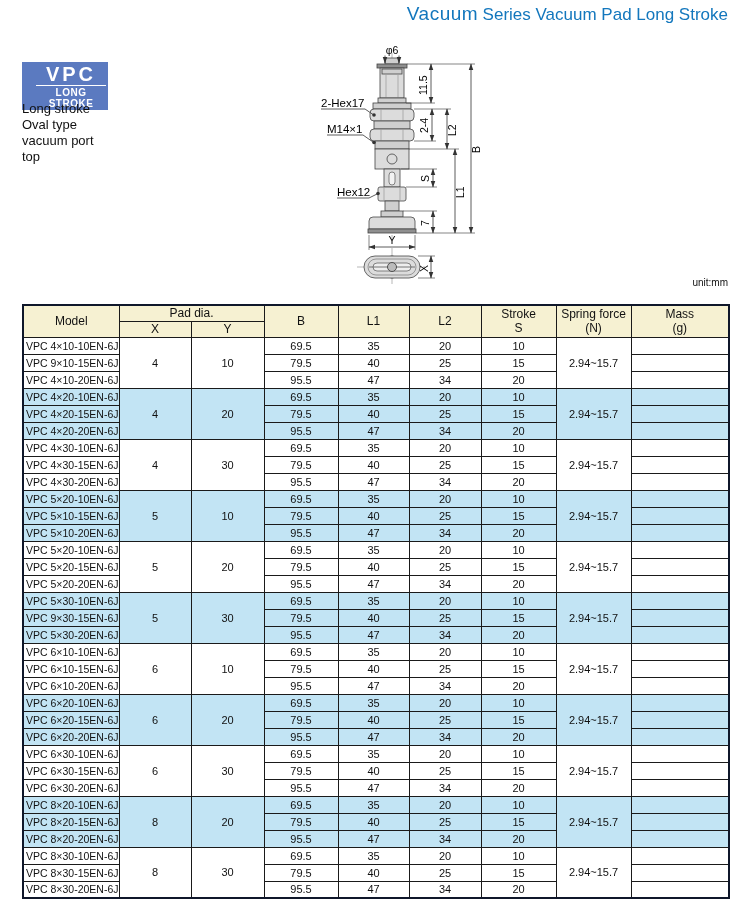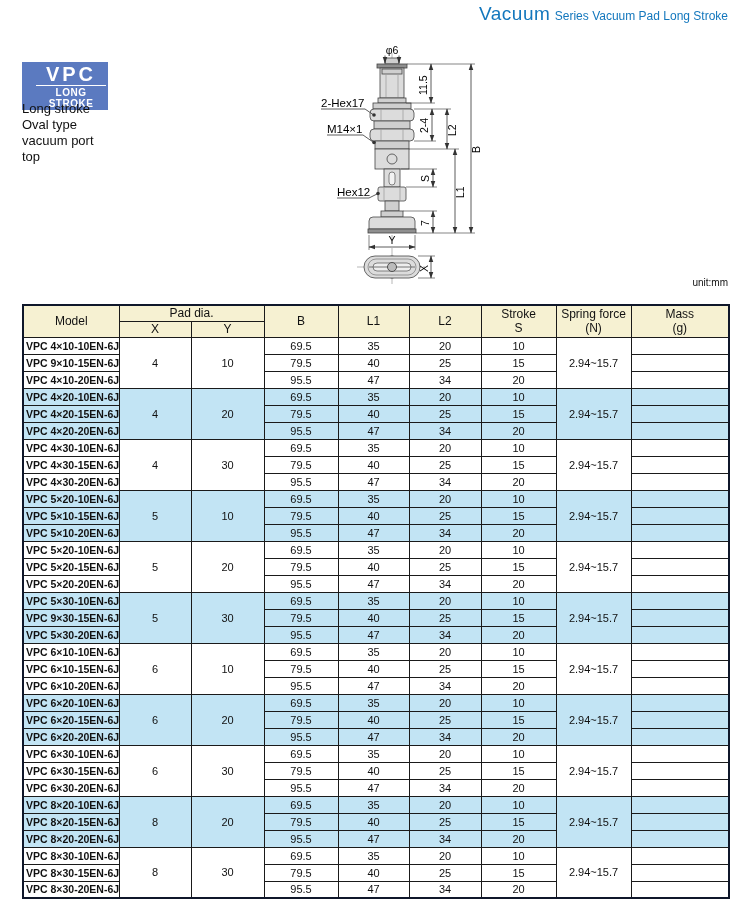--- a/index.html
+++ b/index.html
@@ -8,21 +8,21 @@
     --rowblue:#c2e4f4;
     --cream:#f6f1d2;
   }
   *{box-sizing:border-box;}
   html,body{margin:0;padding:0;background:#fff;}
   .page{position:relative;width:731px;height:909px;background:#fff;overflow:hidden;
         font-family:"Liberation Sans", sans-serif;color:#111;}
 
   .title{position:absolute;top:3px;right:3px;color:var(--accent);white-space:nowrap;}
   .title-main{font-size:19px;letter-spacing:0.5px;}
-  .title-sub{font-size:12px;}
+  .title-sub{font-size:17px;}
 
   .logo{position:absolute;left:22px;top:62px;width:86px;background:var(--logoblue);
         color:#fff;text-align:center;padding:2px 0 1px 12px;}
   .logo-name{font-size:20px;font-weight:bold;letter-spacing:3px;line-height:20px;}
   .logo-tag{font-size:10px;font-weight:bold;letter-spacing:0.5px;border-top:1px solid #fff;
             margin:1px 2px 0 2px;padding-top:1px;line-height:11px;}
 
   .desc{position:absolute;left:22px;top:101px;font-size:13px;line-height:16px;}
 
   .drawing{position:absolute;left:285px;top:45px;}
@@ -37,21 +37,21 @@
   .ltext{font-family:"Liberation Sans",sans-serif;font-size:11.5px;fill:#000;}
 
   .unit{position:absolute;top:277px;right:3px;font-size:10px;}
 
   table.spec{position:absolute;left:22px;top:304px;width:706px;border-collapse:collapse;
              table-layout:fixed;border:2px solid #0f172a;}
   table.spec th,table.spec td{border:1px solid #1a1a1a;padding:0;text-align:center;
              font-weight:normal;overflow:hidden;white-space:nowrap;}
   table.spec thead th{background:var(--cream);font-size:12px;height:16px;line-height:14px;}
   table.spec tbody td{font-size:11px;height:17px;}
-  table.spec td.model{text-align:left;padding-left:2px;font-size:10.5px;font-weight:bold;}
+  table.spec td.model{text-align:left;padding-left:2px;font-size:10.5px;}
   table.spec tr.shaded td{background:var(--rowblue);}
 </style>
 </head>
 <body>
 
 <div class="page">
 
   <div class="title">
     <span class="title-main">Vacuum</span>
     <span class="title-sub">Series Vacuum Pad Long Stroke</span>

